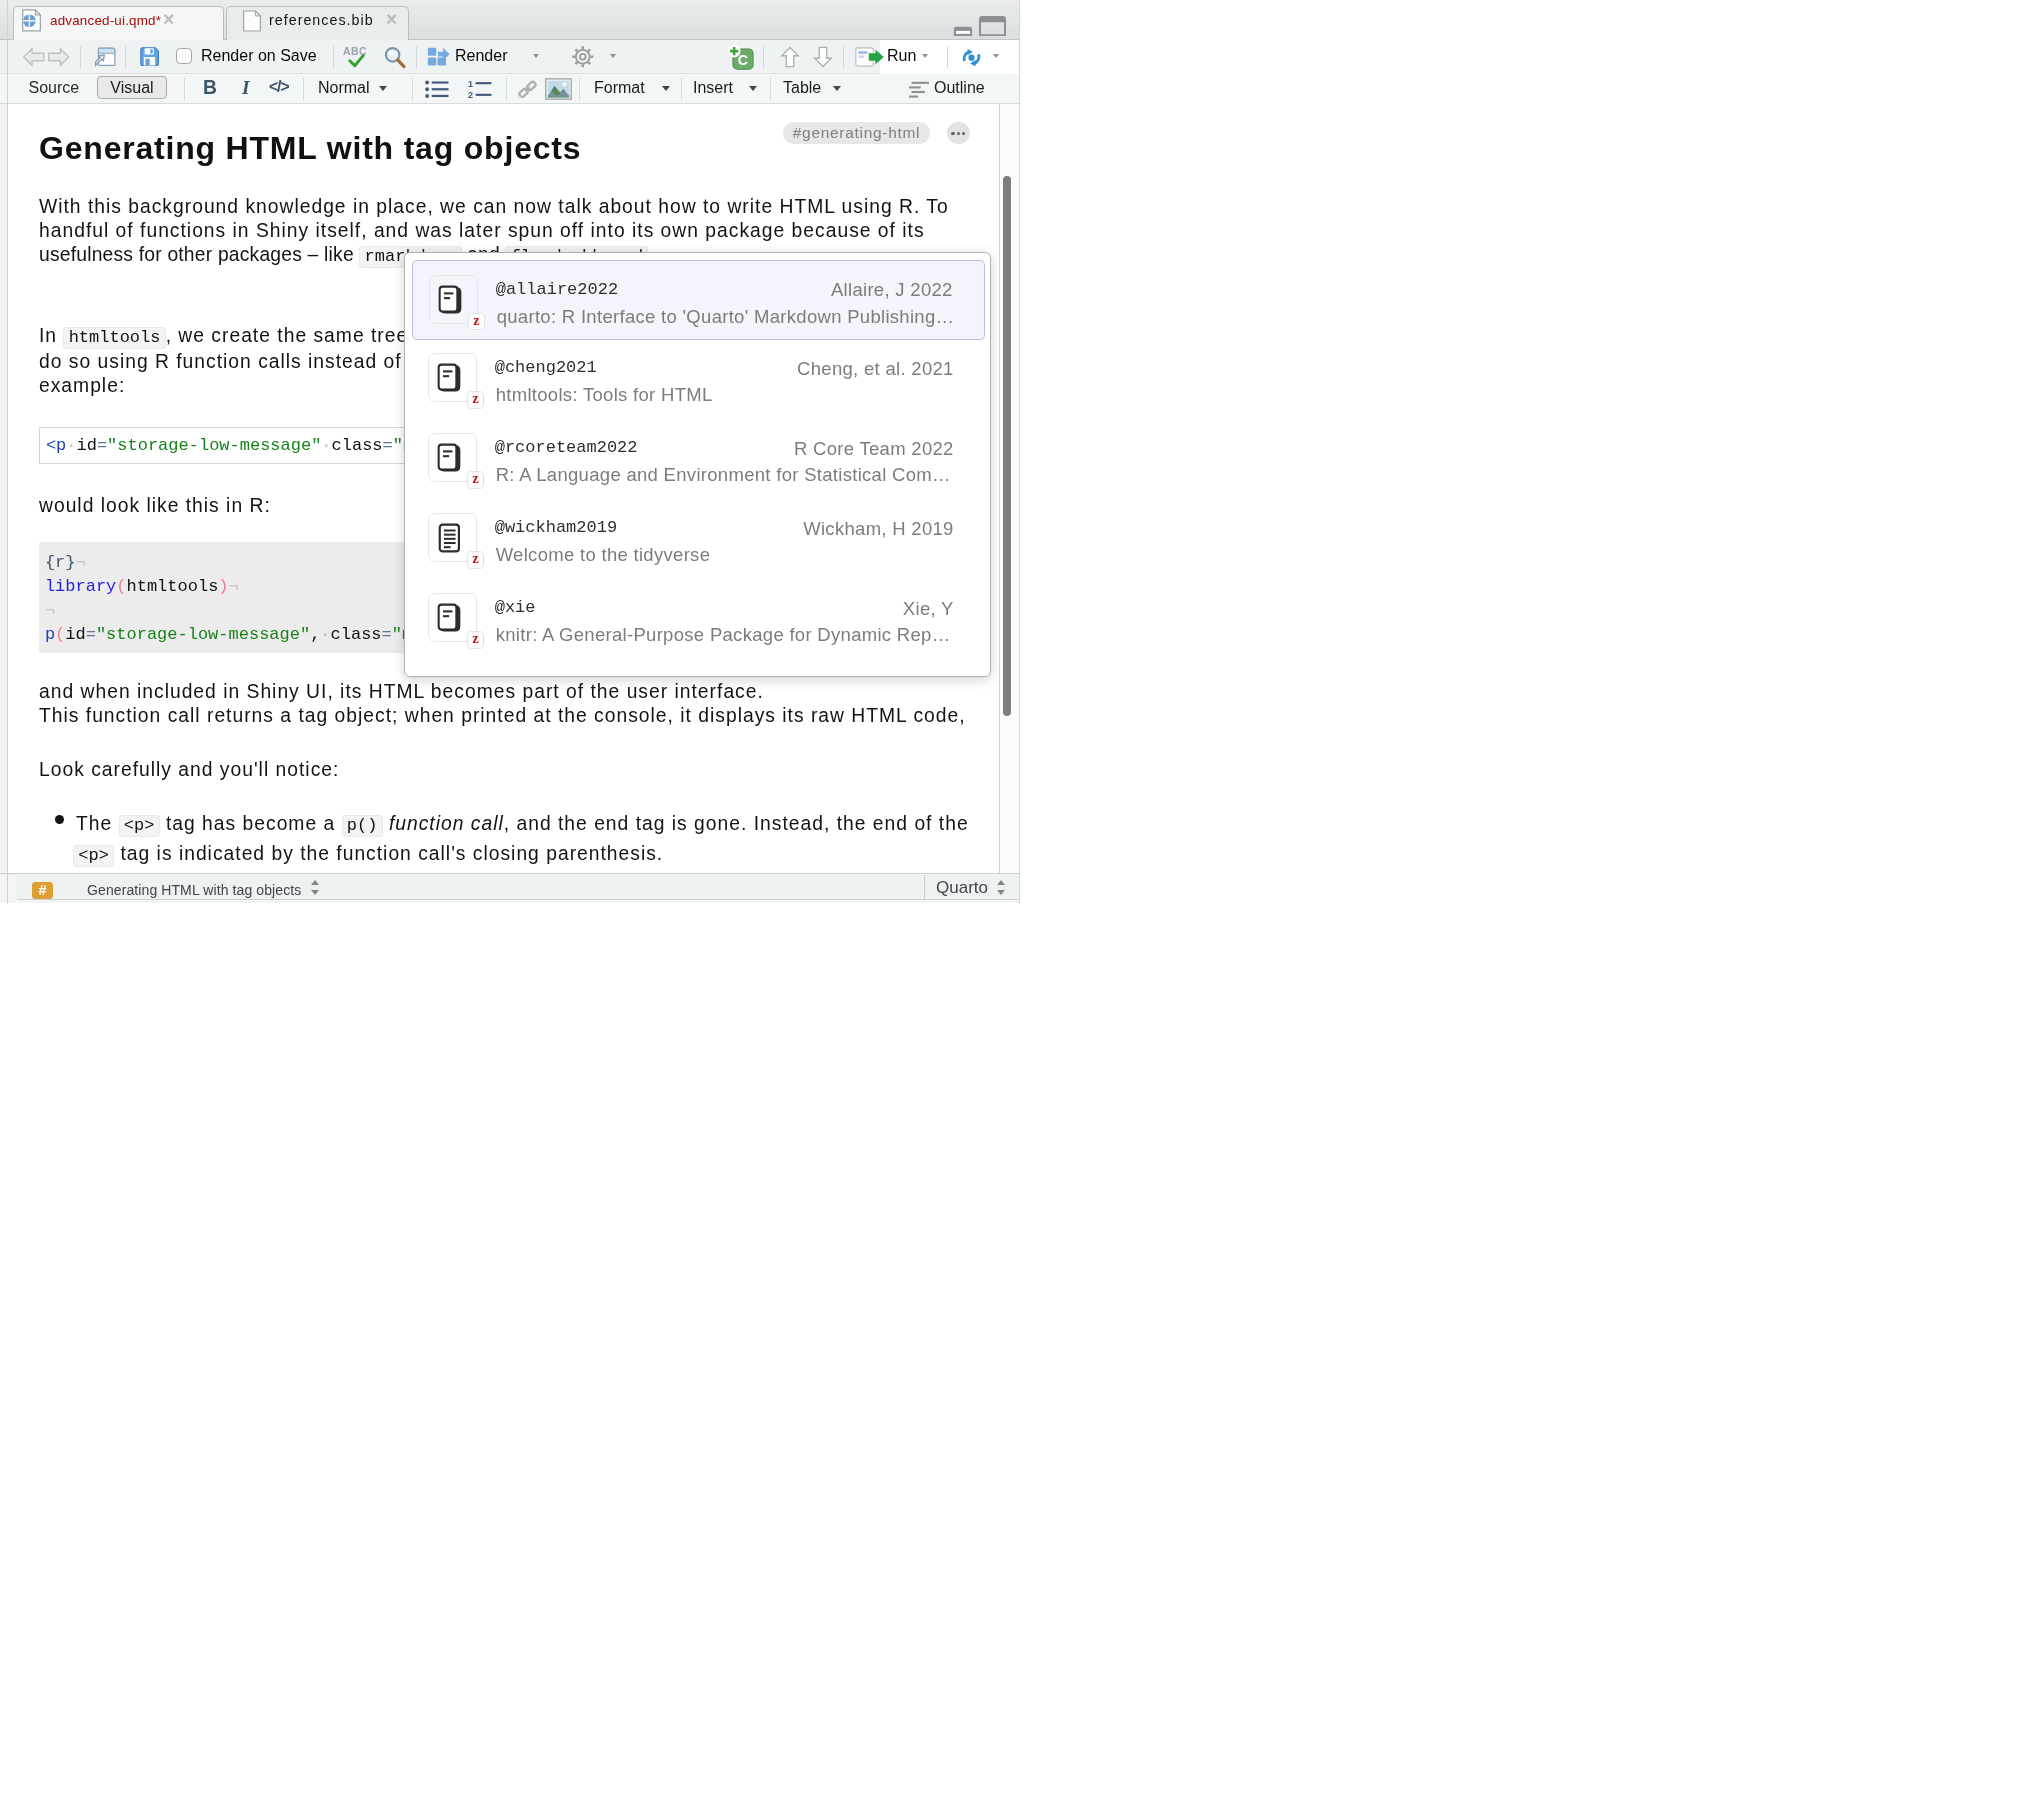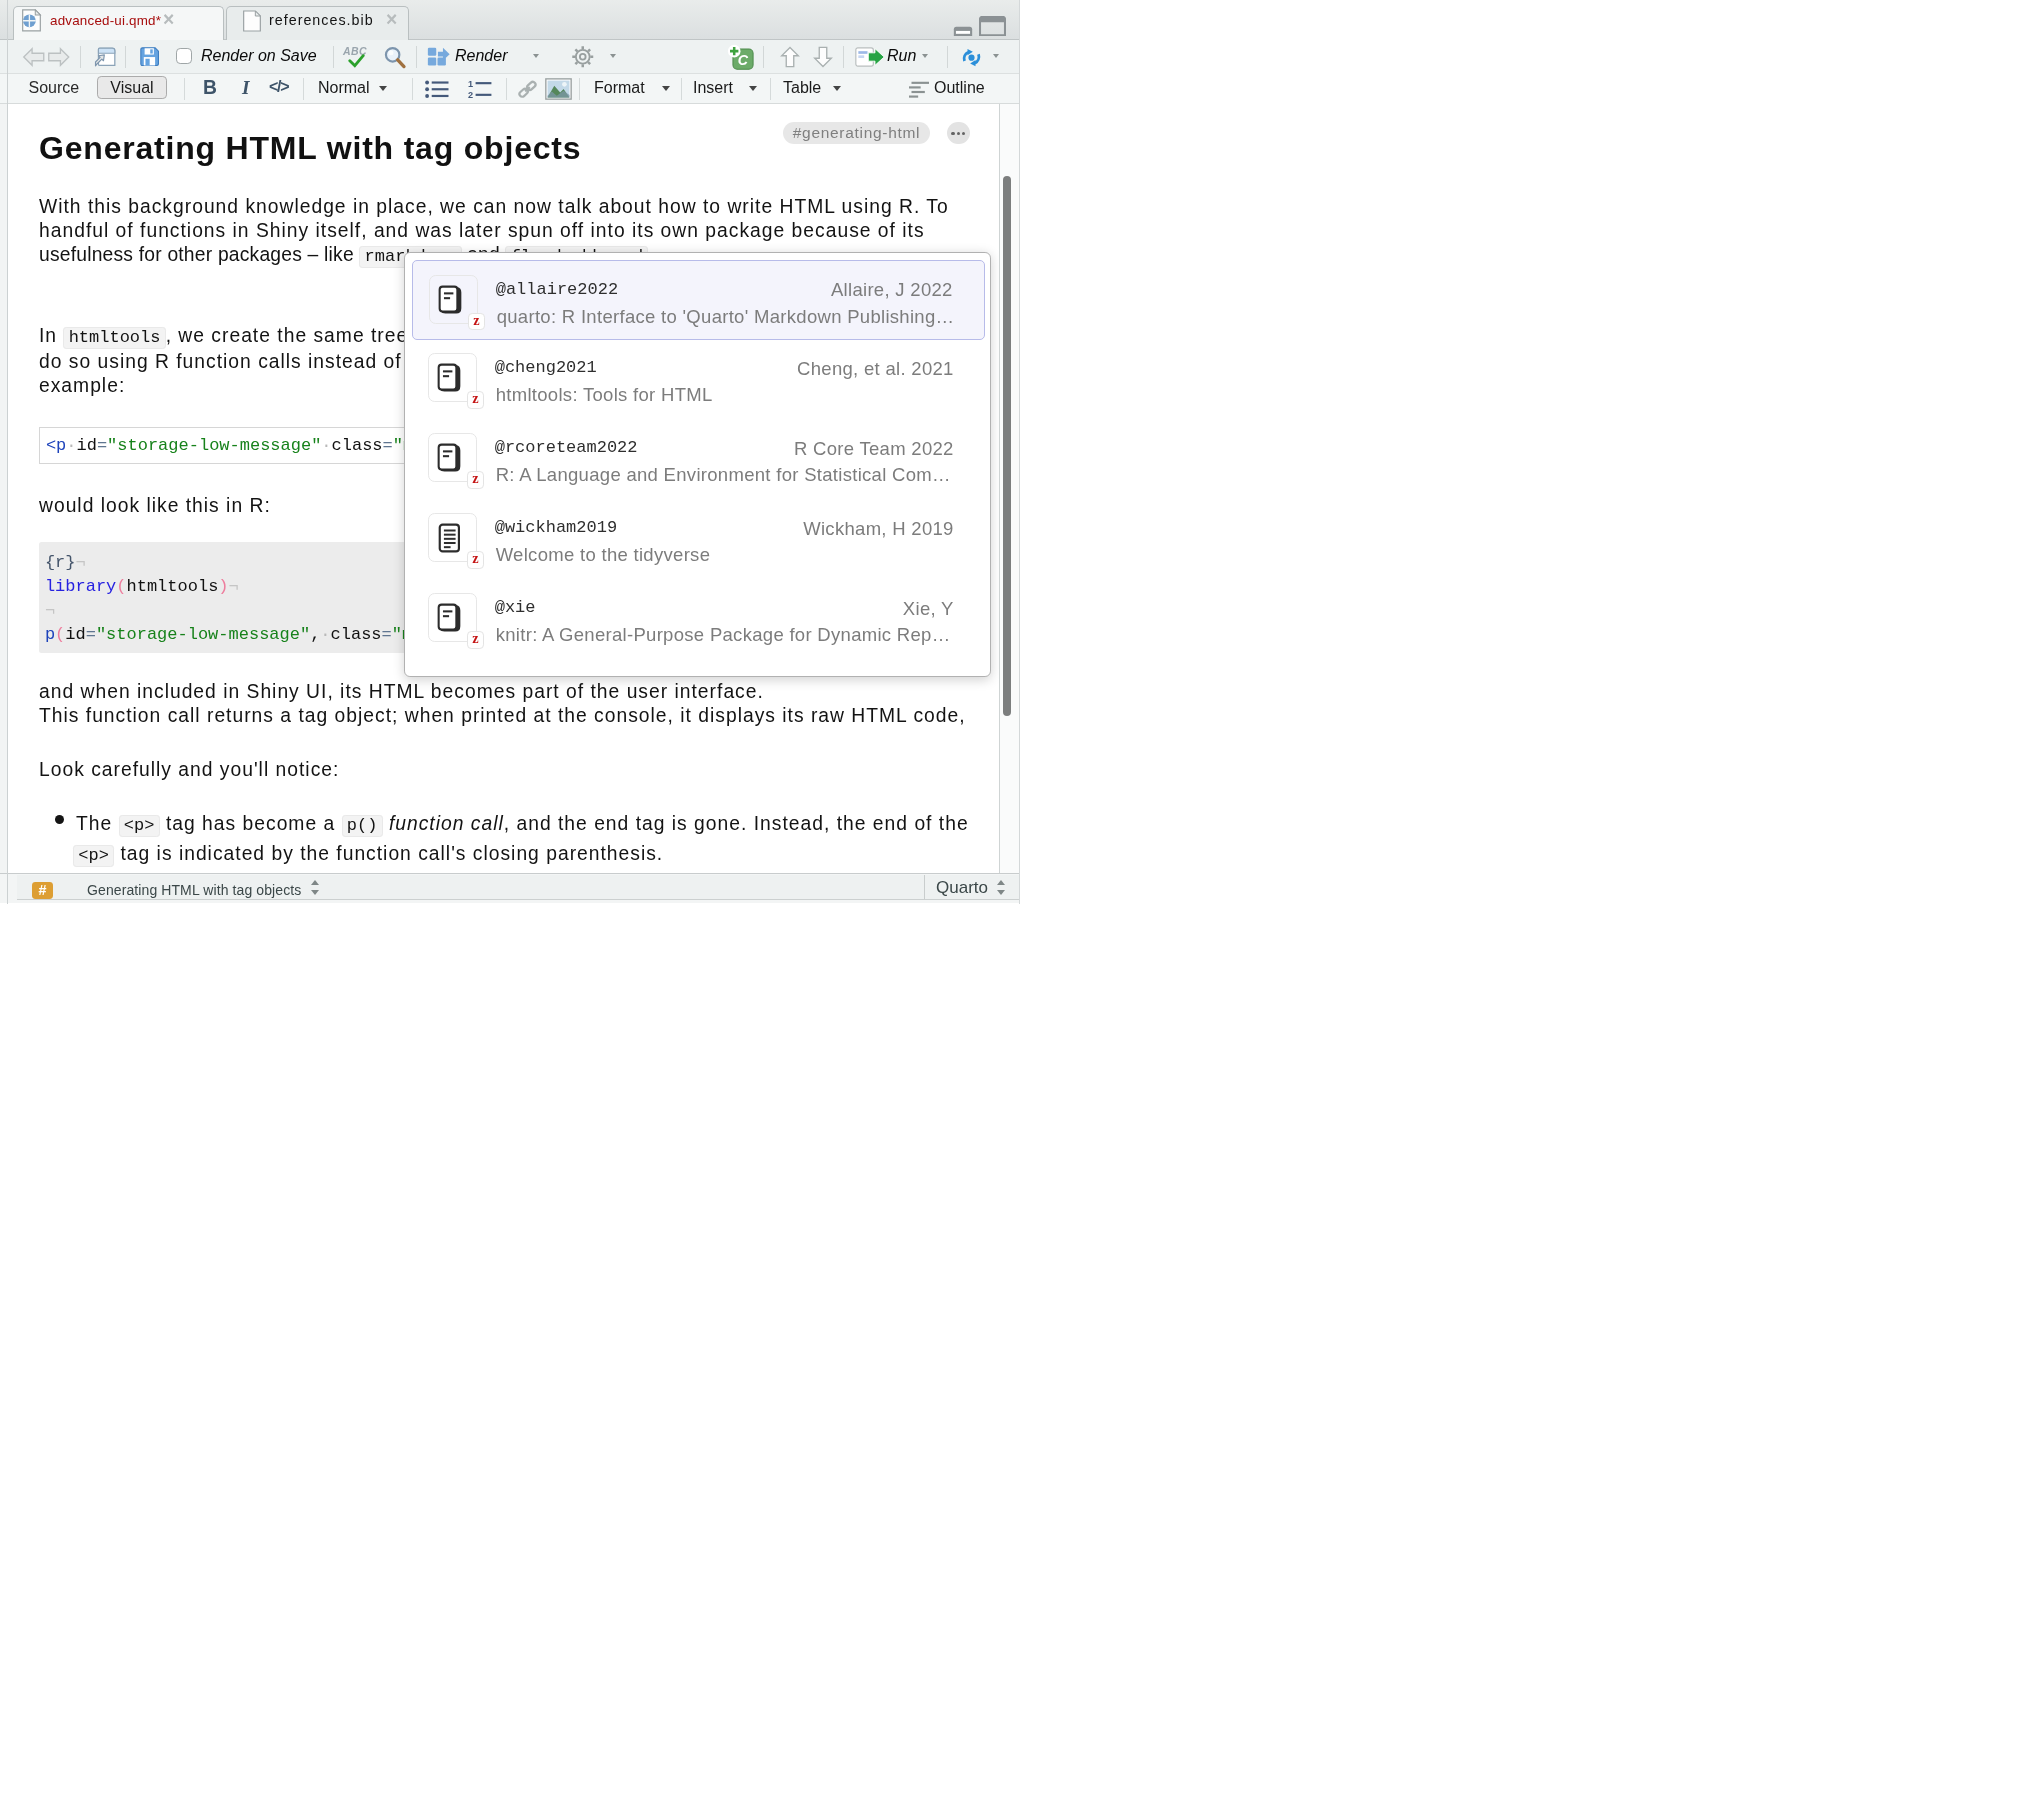--- a/index.html
+++ b/index.html
@@ -8,21 +8,21 @@
 
 .tabstrip{position:absolute;left:0;top:0;width:1020px;height:40px;background:linear-gradient(#e9eceb,#dbdfe0);border-bottom:0.8px solid #c0c5c6;box-sizing:border-box;}
 .tab{position:absolute;top:5.9px;height:34px;box-sizing:border-box;border:0.8px solid #b9bfc0;border-bottom:none;border-radius:5px 5px 0 0;}
 .tab.active{left:12.6px;width:211px;background:#f5f7f7;}
 .tab.inactive{left:226px;width:183px;background:#e8ecec;}
 .tabtxt{position:absolute;top:12.6px;font-size:13.4px;letter-spacing:0.2px;white-space:nowrap;}
 .tabx{position:absolute;top:9.2px;font-size:19.3px;font-weight:bold;color:#b7bcbd;line-height:22px;}
 
 .winbtn{position:absolute;}
 
-.toolbar1{position:absolute;left:0;top:40px;width:1020px;height:34px;background:#eef2f2;border-bottom:0.8px solid #dce0e0;box-sizing:border-box;font-style:italic;}
+.toolbar1{position:absolute;left:0;top:40px;width:880px;height:34px;background:#eef2f2;border-bottom:0.8px solid #dce0e0;box-sizing:border-box;}
 .toolbar2{position:absolute;left:0;top:74px;width:1020px;height:30px;background:#f3f6f6;border-bottom:0.8px solid #d7dbdb;box-sizing:border-box;}
 .sep1{position:absolute;top:5.9px;width:0.8px;height:22px;background:#d2d7d7;}
 .sep2{position:absolute;top:4.2px;width:0.8px;height:22px;background:#d5dada;}
 .tb-label{position:absolute;font-size:16px;color:#0a0a0a;white-space:nowrap;}
 .dd{position:absolute;width:0;height:0;border-left:4.6px solid transparent;border-right:4.6px solid transparent;border-top:5.5px solid #444;}
 .dd.small{border-left-width:3.8px;border-right-width:3.8px;border-top-width:4.6px;border-top-color:#8b9292;}
 
 .contentwrap{position:absolute;left:0;top:104px;width:1020px;height:769px;background:#fff;}
 .leftband{position:absolute;left:0;top:0;width:7.1px;height:769px;background:#f2f4f4;}
 .scrollzone{position:absolute;left:999px;top:0;width:21px;height:769px;background:#fafbfb;border-left:0.8px solid #cfd4d4;}

